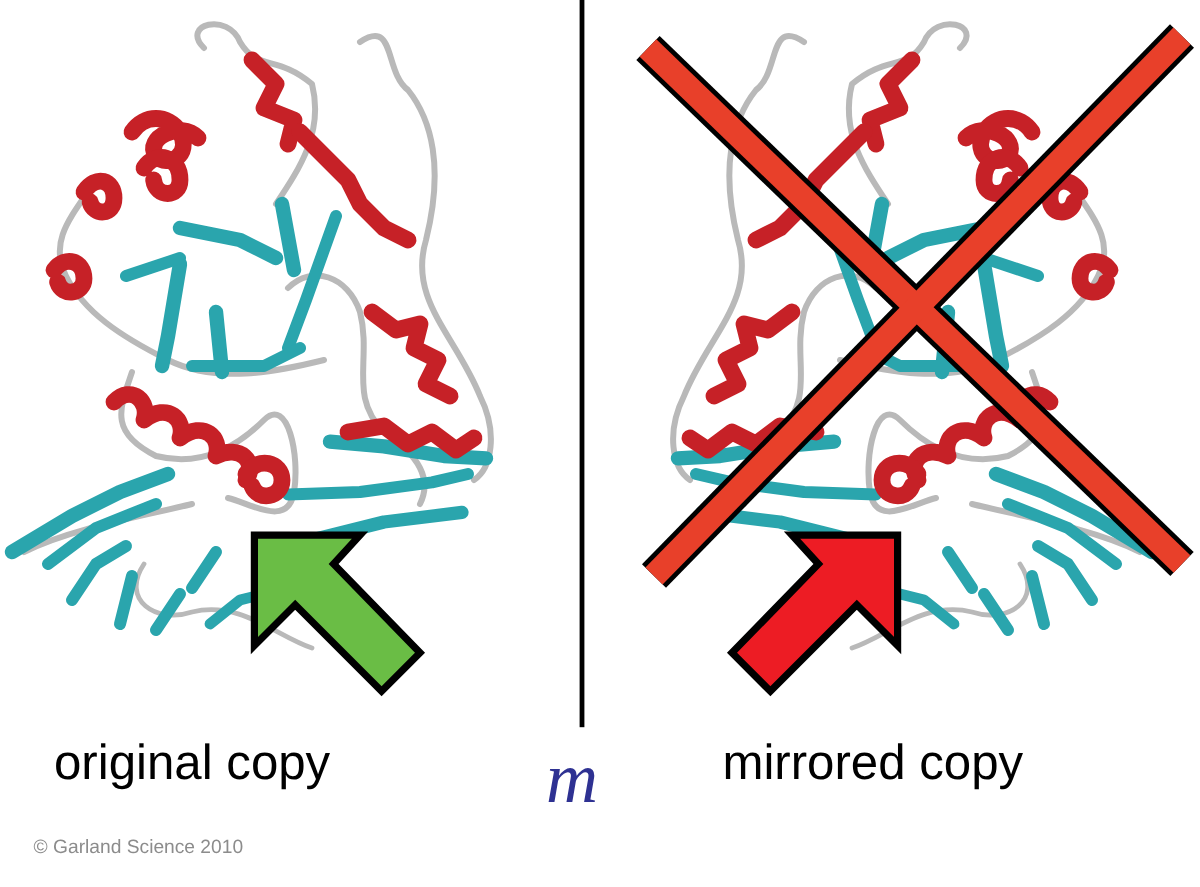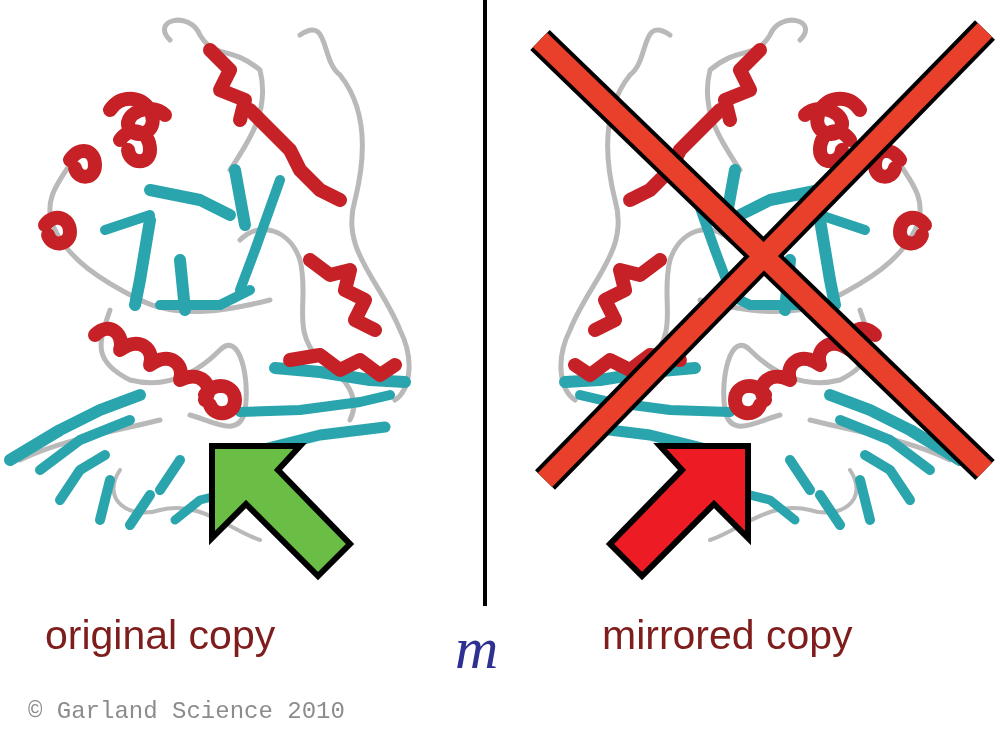--- a/index.html
+++ b/index.html
@@ -1,25 +1,25 @@
 <!DOCTYPE html>
 <html><head>
 <meta charset="utf-8">
 <style>
   html, body { margin: 0; padding: 0; }
   body { width: 1000px; height: 739px; background: #ffffff; position: relative; overflow: hidden; font-family: "Liberation Sans", sans-serif; }
   .panel { position: absolute; top: 0; }
   #left-panel { left: 0; width: 470px; height: 600px; }
   #right-panel { left: 500px; width: 500px; height: 600px; }
   .divider { position: absolute; left: 483px; top: 0; width: 4px; height: 606px; background: #000; }
-  .label { position: absolute; color: #7f1d1d; font-size: 41px; font-family: "Liberation Sans", sans-serif; white-space: nowrap; }
+  .label { position: absolute; color: #000000; font-size: 41px; font-family: "Liberation Sans", sans-serif; white-space: nowrap; }
   #label-original { left: 45px; top: 612px; }
   #label-mirrored { left: 602px; top: 612px; text-align: right; }
   #mirror-symbol { position: absolute; left: 455px; top: 614px; color: #2e3192; font-family: "Liberation Serif", serif; font-style: italic; font-size: 60px; }
-  #copyright { position: absolute; left: 28px; top: 698px; color: #8c8c8c; font-family: Liberation Mono, monospace; font-size: 24px; }
+  #copyright { position: absolute; left: 28px; top: 698px; color: #8c8c8c; font-family: Liberation Sans, sans-serif; font-size: 16px; }
   svg { position: absolute; left: 0; top: 0; }
 </style>
 </head>
 <body>
 
 <div class="panel" id="left-panel">
   <svg width="470" height="600" viewBox="0 0 470 600">
     <g fill="none" stroke-linecap="round" stroke-linejoin="round">
 
       <path d="M170 40 C150 20 190 10 200 35 C215 60 230 45 260 70 C270 110 250 140 230 170" stroke="#b9b9b9" stroke-width="5"></path>

